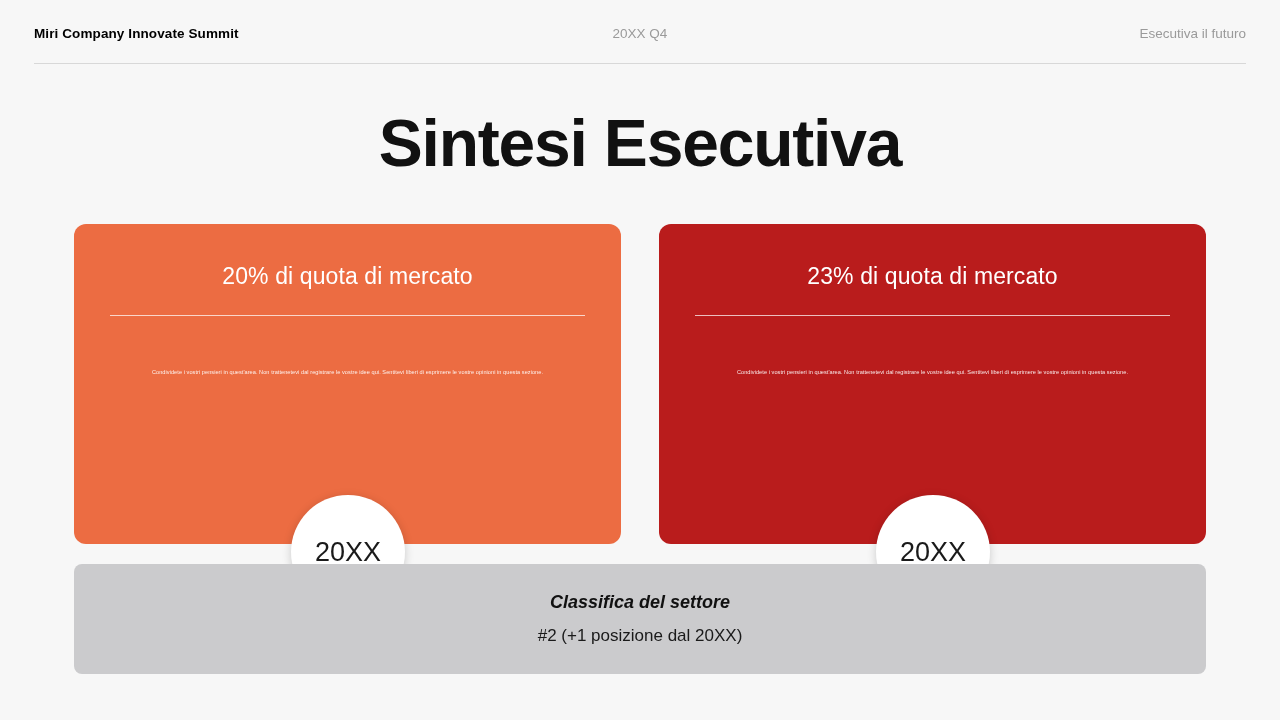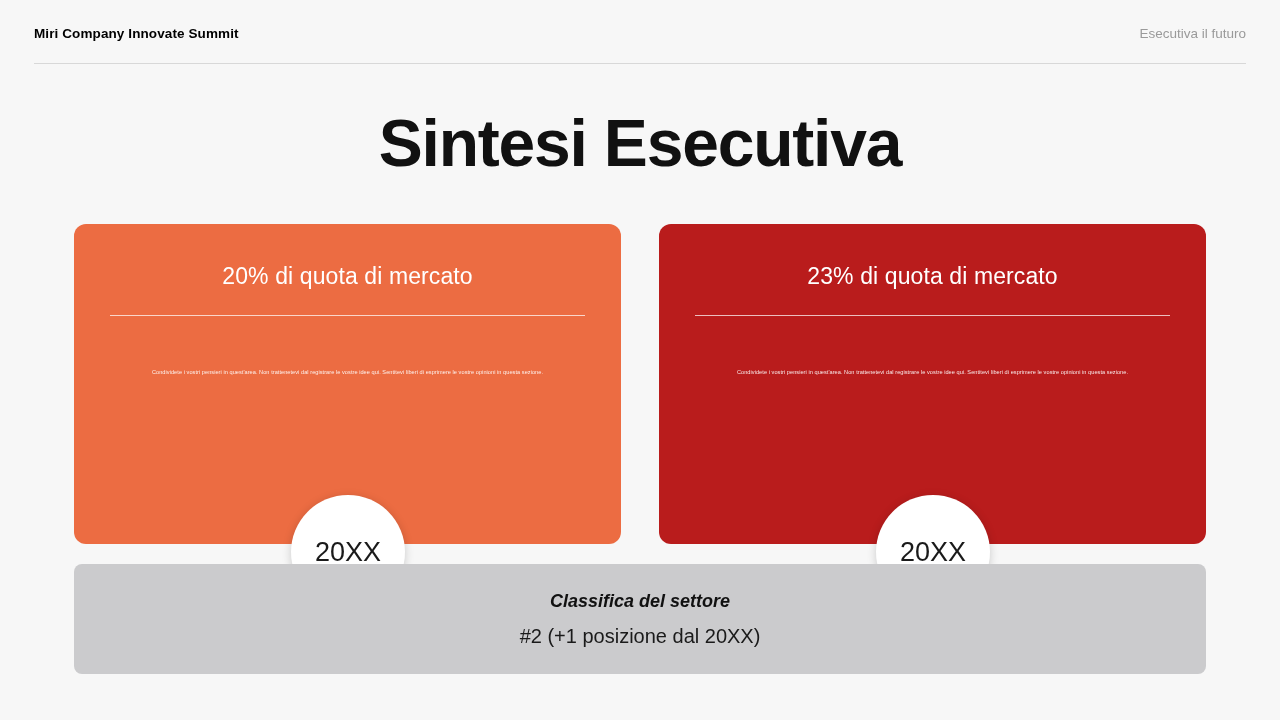--- a/index.html
+++ b/index.html
@@ -132,31 +132,32 @@
     justify-content: center;
   }
   .band-title {
     font-size: 18px;
     font-weight: bold;
     color: #111111;
     margin-bottom: 13px;
     font-style: italic;
   }
   .band-sub {
-    font-size: 20px;
+    font-size: 17px;
     color: #1a1a1a;
   }
 </style>
 </head>
 <body>
 
 <div class="slide">
 
   <div class="header">
     <div class="header-left">Miri Company Innovate Summit</div>
+    <div class="header-center">20XX Q4</div>
     <div class="header-right">Esecutiva il futuro</div>
   </div>
 
   <div class="title">Sintesi Esecutiva</div>
 
   <div class="card card-left">
     <div class="card-heading">20% di quota di mercato</div>
     <div class="card-rule"></div>
     <div class="card-body">Condividete i vostri pensieri in quest'area. Non trattenetevi dal registrare le vostre idee qui. Sentitevi liberi di esprimere le vostre opinioni in questa sezione.</div>
   </div>

